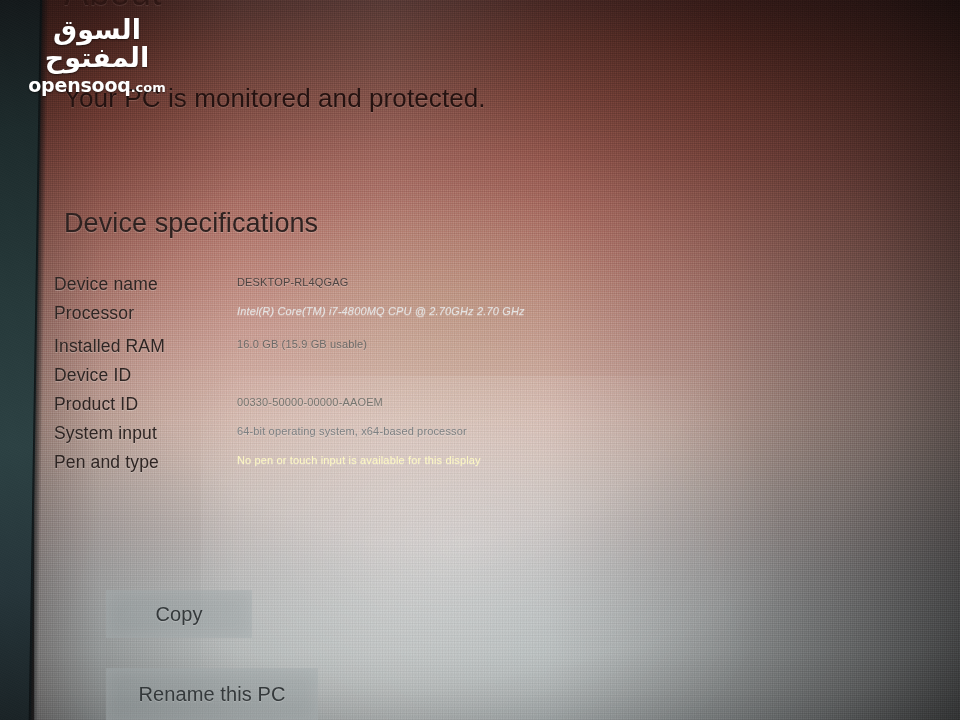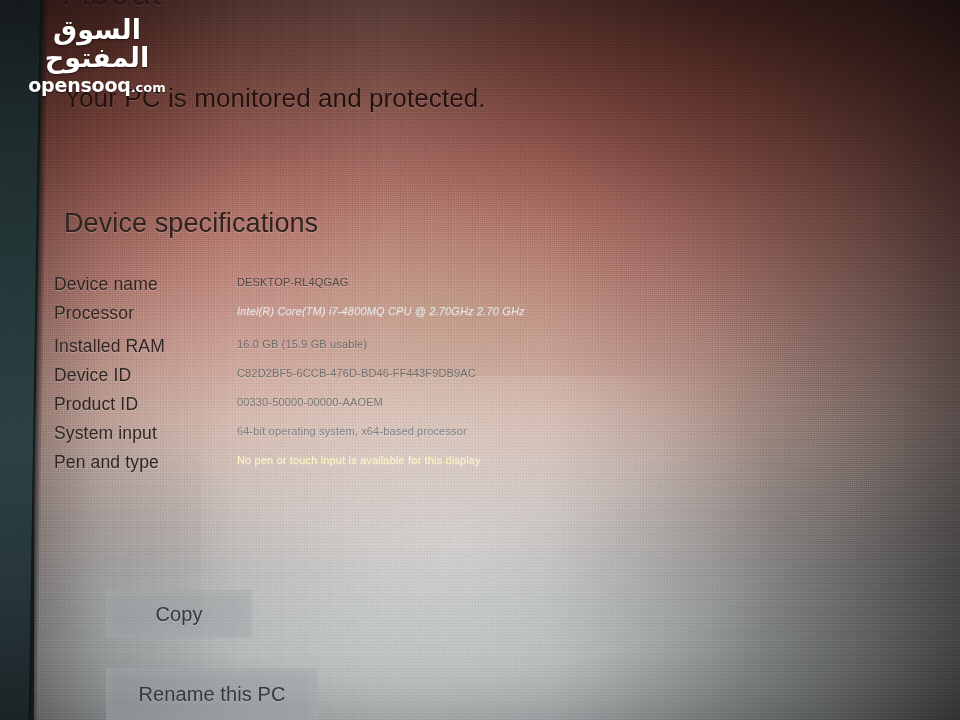--- a/index.html
+++ b/index.html
@@ -349,21 +349,20 @@
           <div class="spec-value">Intel(R) Core(TM) i7-4800MQ CPU @ 2.70GHz   2.70 GHz</div>
         </div>
 
         <div class="spec-row">
           <div class="spec-label">Installed RAM</div>
           <div class="spec-value">16.0 GB (15.9 GB usable)</div>
         </div>
 
         <div class="spec-row">
           <div class="spec-label">Device ID</div>
-          <div class="spec-value">C82D2BF5-6CCB-476D-BD46-FF443F9DB9AC</div>
         </div>
 
         <div class="spec-row">
           <div class="spec-label">Product ID</div>
           <div class="spec-value">00330-50000-00000-AAOEM</div>
         </div>
 
         <div class="spec-row">
           <div class="spec-label">System input</div>
           <div class="spec-value">64-bit operating system, x64-based processor</div>

